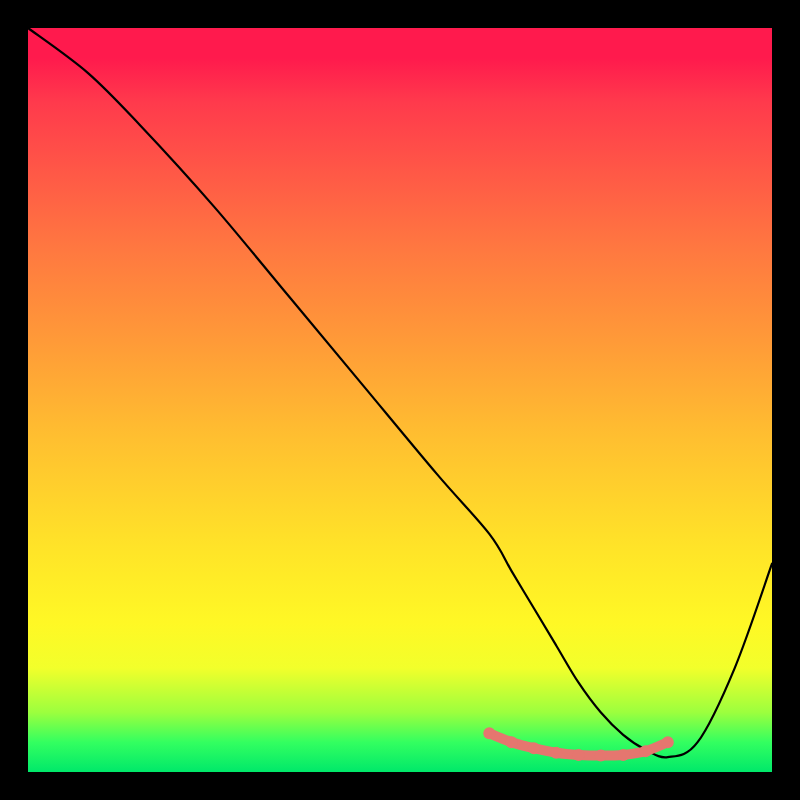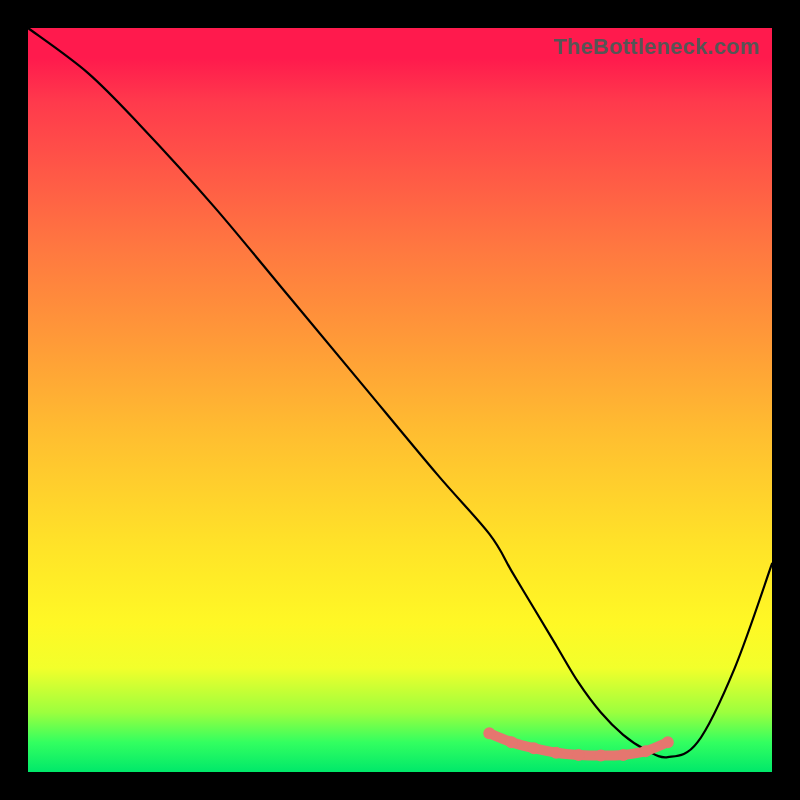--- a/index.html
+++ b/index.html
@@ -76,21 +76,20 @@
   .dot {
     fill: #e5766f;
   }
 </style>
 </head>
 <body>
 
 <div class="frame">
   <div class="plot">
 
-    <div class="watermark">TheBottleneck.com</div>
 
     <svg class="curve" viewBox="0 0 744 744">
       <path id="main-curve" class="curve-line" d="M 0.0 0.0 C 9.9 7.4, 40.9 28.5, 59.5 44.6 C 78.1 60.8, 90.5 74.4, 111.6 96.7 C 132.7 119.0, 161.2 150.0, 186.0 178.6 C 210.8 207.1, 235.6 238.1, 260.4 267.8 C 285.2 297.6, 310.0 327.4, 334.8 357.1 C 359.6 386.9, 388.1 421.6, 409.2 446.4 C 430.3 471.2, 448.9 489.8, 461.3 505.9 C 473.7 522.0, 476.2 530.7, 483.6 543.1 C 491.0 555.5, 498.5 567.9, 505.9 580.3 C 513.4 592.7, 520.8 605.1, 528.2 617.5 C 535.7 629.9, 543.1 643.6, 550.6 654.7 C 558.0 665.9, 565.4 675.8, 572.9 684.5 C 580.3 693.2, 587.8 700.6, 595.2 706.8 C 602.6 713.0, 610.1 718.0, 617.5 721.7 C 625.0 725.4, 631.2 730.4, 639.8 729.1 C 648.5 727.9, 658.4 729.1, 669.6 714.2 C 680.8 699.4, 694.4 669.6, 706.8 639.8 C 719.2 610.1, 737.8 553.0, 744.0 535.7"></path>
       <path id="accent-curve" class="bottom-accent" d="M 461.3 705.3 C 465.0 706.8, 476.2 711.8, 483.6 714.2 C 491.0 716.7, 498.5 718.5, 505.9 720.2 C 513.4 721.9, 520.8 723.5, 528.2 724.7 C 535.7 725.8, 543.1 726.4, 550.6 726.9 C 558.0 727.4, 565.4 727.6, 572.9 727.6 C 580.3 727.6, 587.8 727.6, 595.2 726.9 C 602.6 726.1, 610.1 725.3, 617.5 723.2 C 625.0 721.1, 636.1 715.7, 639.8 714.2"></path>
       <g id="accent-dots">
           <circle cx="461.3" cy="705.3" r="6" class="dot"></circle>
           <circle cx="483.6" cy="714.2" r="6" class="dot"></circle>
           <circle cx="505.9" cy="720.2" r="6" class="dot"></circle>
           <circle cx="528.2" cy="724.7" r="6" class="dot"></circle>
           <circle cx="550.6" cy="726.9" r="6" class="dot"></circle>

